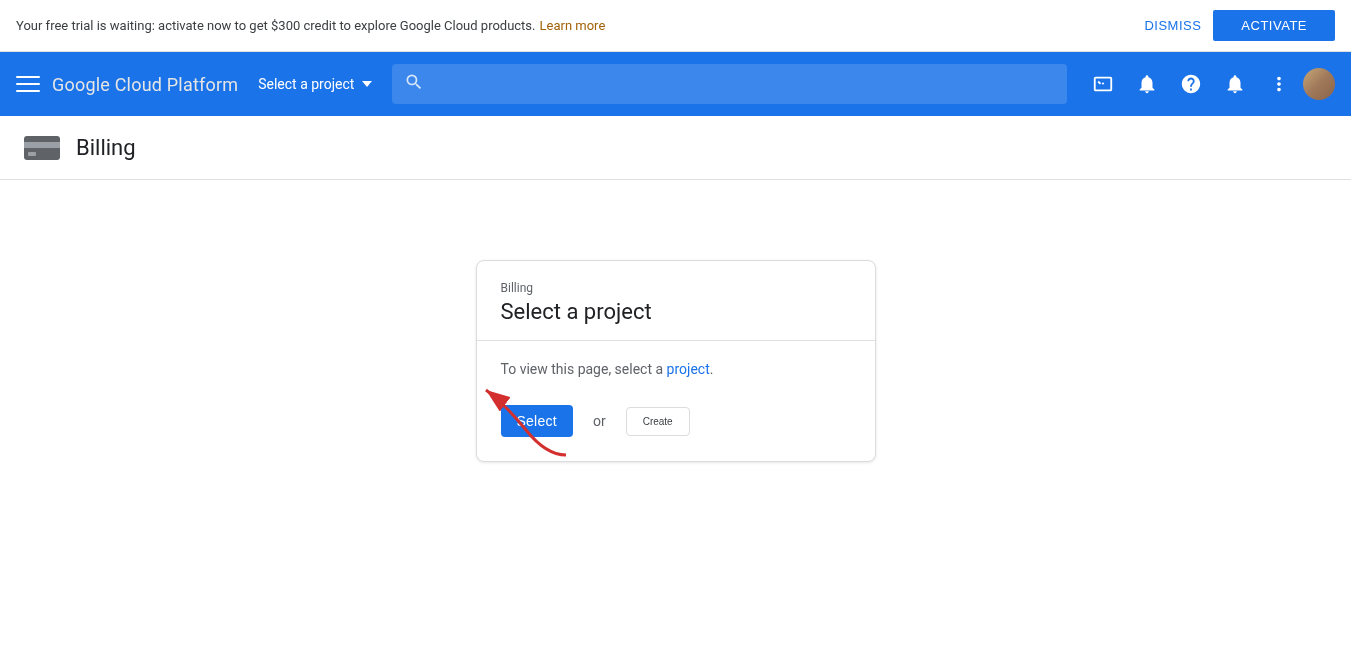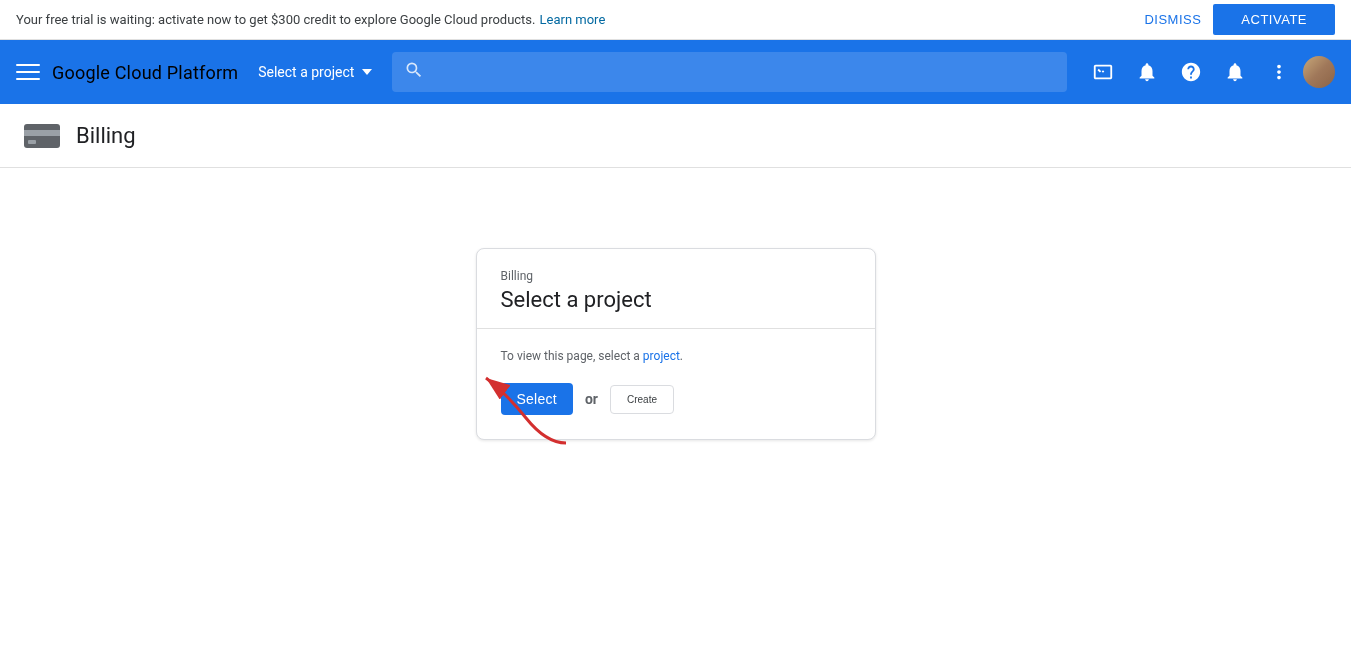--- a/index.html
+++ b/index.html
@@ -1,42 +1,42 @@
 <!DOCTYPE html>
 <html><head>
   <meta charset="utf-8">
   <style>
     * { margin: 0; padding: 0; box-sizing: border-box; }
     body { font-family: 'Roboto', Arial, sans-serif; background: #fff; width: 1351px; height: 659px; overflow: hidden; }
 
     
     .trial-banner {
       background: #fff;
-      height: 40px;
+      height: 52px;
       display: flex;
       align-items: center;
       padding: 0 16px;
       font-size: 13px;
       color: #3c4043;
       border-bottom: 1px solid #e0e0e0;
       justify-content: space-between;
       gap: 32px;
     }
     .trial-banner-left {
       display: flex;
       align-items: center;
       gap: 4px;
     }
     .trial-banner-right {
       display: flex;
       align-items: center;
       gap: 12px;
     }
     .learn-more-link {
-      color: #0369a1;
+      color: #a16207;
       text-decoration: none;
       cursor: pointer;
     }
     .dismiss-btn {
       background: none;
       border: none;
       color: #1a73e8;
       font-size: 13px;
       font-weight: 500;
       cursor: pointer;
@@ -81,21 +81,21 @@
       cursor: pointer;
     }
     .hamburger-icon span {
       display: block;
       width: 24px;
       height: 2px;
       background: #fff;
       border-radius: 1px;
     }
     .nav-logo {
-      color: #000000;
+      color: #e5e5e5;
       font-size: 18px;
       font-weight: 400;
       letter-spacing: 0.2px;
       white-space: nowrap;
     }
     .project-selector {
       display: flex;
       align-items: center;
       gap: 4px;
       color: #fff;
@@ -246,48 +246,47 @@
     }
     .card-title {
       font-size: 22px;
       color: #202124;
       font-weight: 400;
     }
     .card-body {
       padding: 20px 24px 24px;
     }
     .card-message {
-      font-size: 12px;
+      font-size: 14px;
       color: #5f6368;
-      margin-bottom: 20px;
+      margin-bottom: 28px;
     }
     .card-message a {
       color: #1a73e8;
       text-decoration: none;
     }
     .card-actions {
       display: flex;
       align-items: center;
-      gap: 12px;
+      gap: 20px;
     }
     .select-btn {
       background: #1a73e8;
       color: #fff;
       border: none;
       padding: 8px 16px;
       font-size: 14px;
       font-weight: 500;
       cursor: pointer;
       border-radius: 4px;
       letter-spacing: 0.25px;
     }
     .or-text {
       font-size: 14px;
       color: #5f6368;
-      font-weight: bold;
     }
     .create-btn {
       background: #fff;
       color: #3c4043;
       border: 1px solid #dadce0;
       padding: 8px 16px;
       font-size: 10px;
       font-weight: 500;
       cursor: pointer;
       border-radius: 4px;

